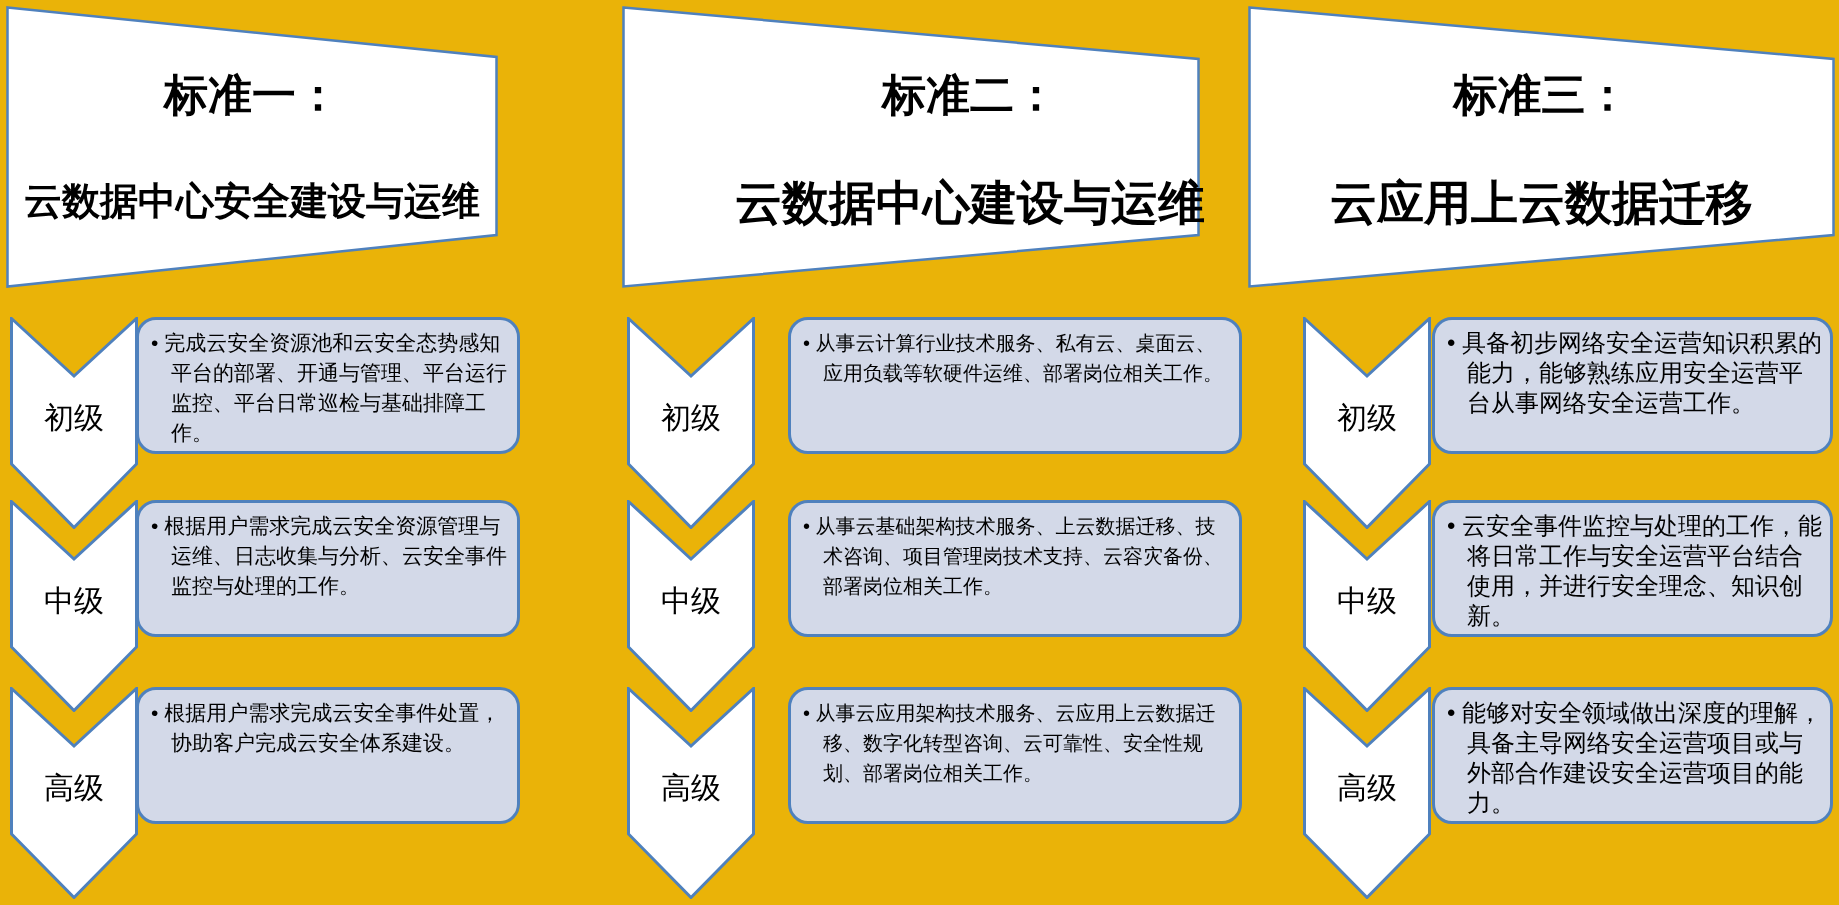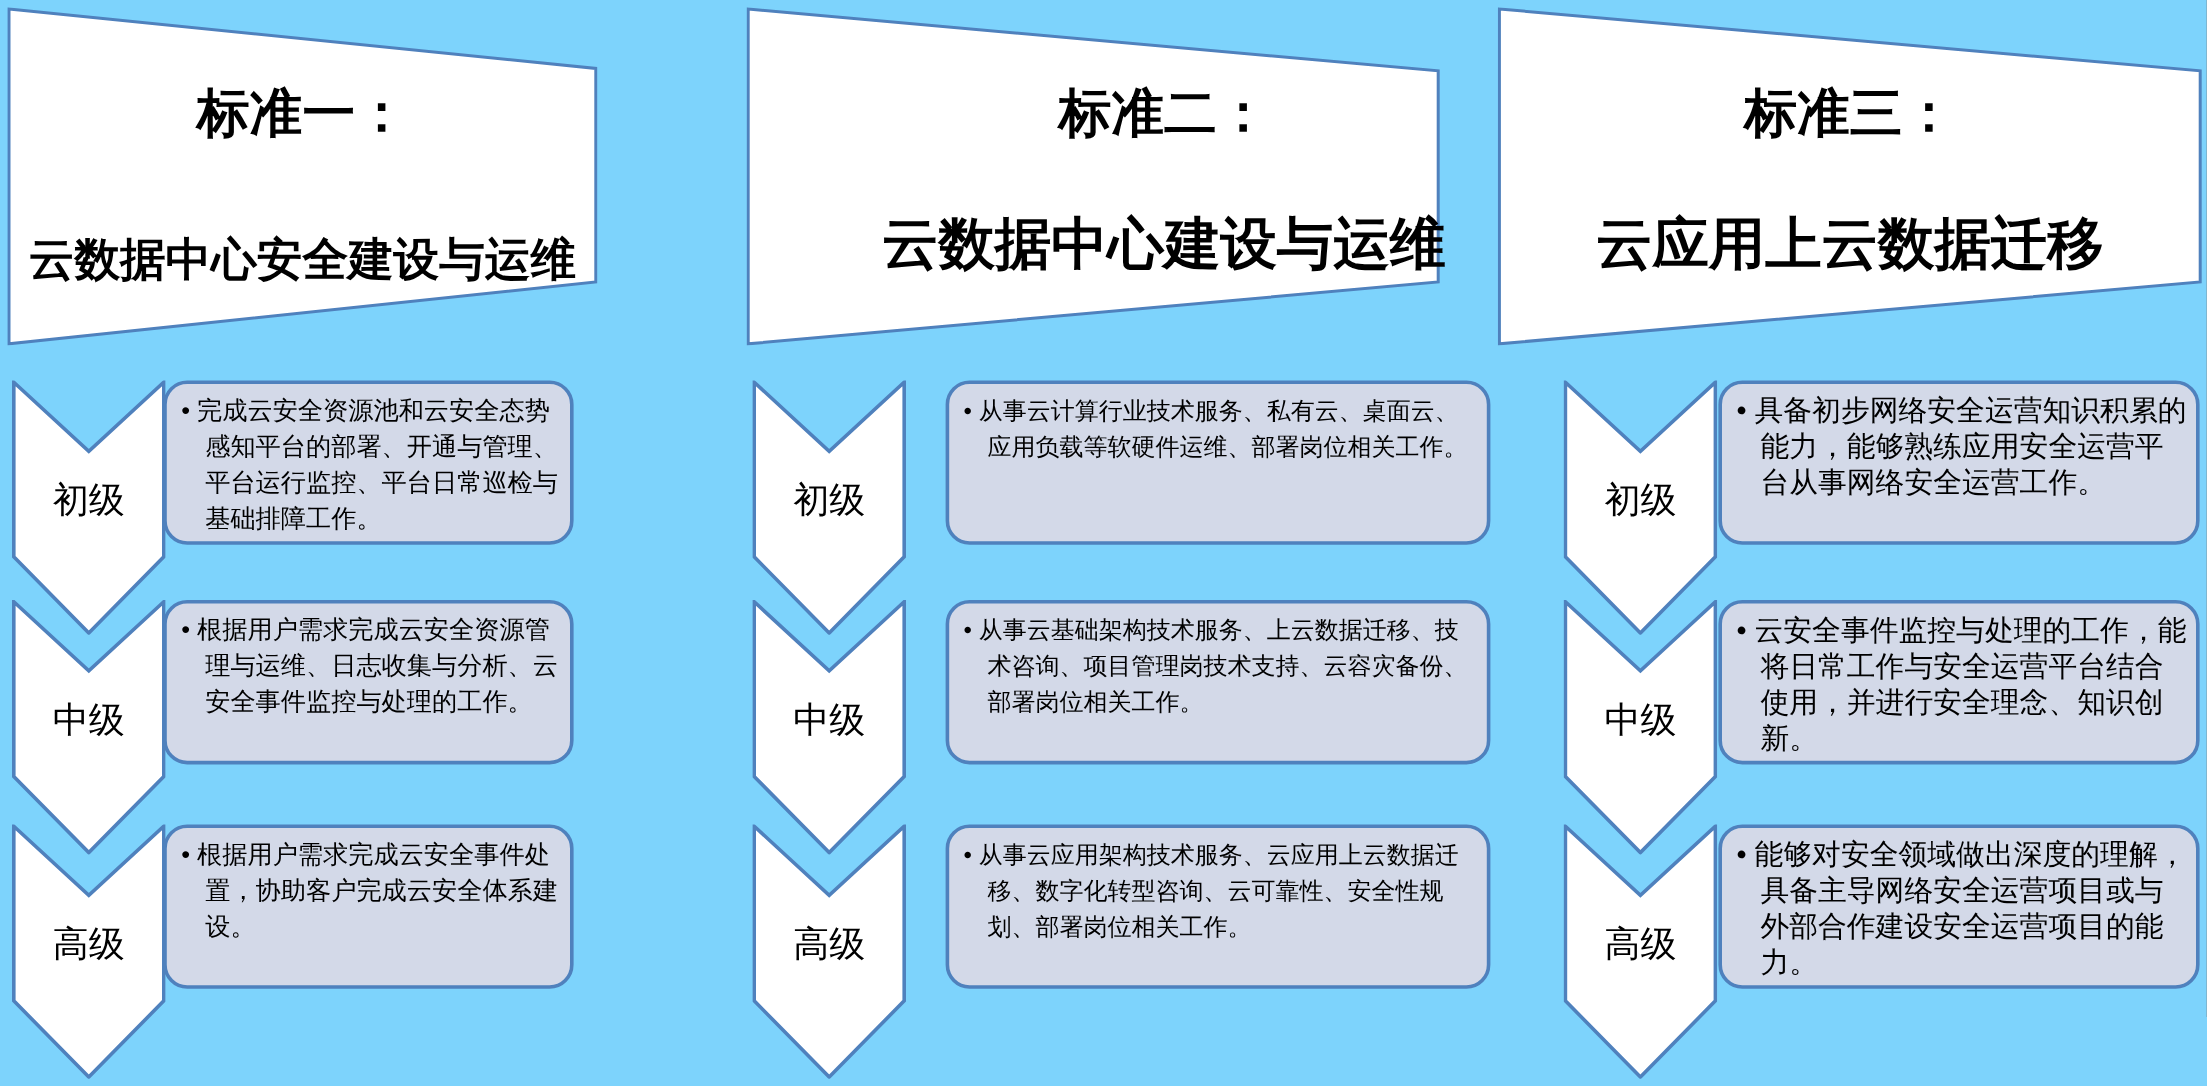--- a/index.html
+++ b/index.html
@@ -1,53 +1,53 @@
 <!DOCTYPE html>
 <html><head>
 <meta charset="utf-8">
 <style>
   html,body{margin:0;padding:0;background:#7F7F7F;}
   .canvas{
     position:relative;width:1839px;height:905px;overflow:hidden;
-    background:#7dd3fc;
+    background:#eab308;
     font-family:"Liberation Sans","DejaVu Sans",sans-serif;
     color:#000;
   }
   .canvas svg{position:absolute;display:block;top:0;left:0;}
 
   
   .hdr{position:absolute;top:6px;}
   .hdr.c1{left:6px;width:492px;height:282px;}
   .hdr.c2{left:622px;width:696px;height:282px;}
   .hdr.c3{left:1248px;width:587px;height:282px;}
   .hdr-line1,.hdr-line2{
     position:absolute;left:0;width:100%;text-align:center;
     font-weight:bold;line-height:1.15;
   }
   .hdr-line1{top:64px;font-size:44px;}
   .hdr-line2{top:170px;font-size:47px;}
-  .hdr.c1 .hdr-line2{font-size:38px;top:174px;margin-top:16px;}
+  .hdr.c1 .hdr-line2{font-size:38px;top:174px;}
 
   
   .chev{position:absolute;width:128px;height:212px;}
   .chev-label{
     position:absolute;top:84px;left:0;width:100%;
     text-align:center;font-size:30px;line-height:34px;
   }
   .r1{top:317px;} .r2{top:500px;} .r3{top:687px;}
   .chev.c1{left:10px;}
   .chev.c2{left:627px;}
   .chev.c3{left:1303px;}
 
   
   .box{
     position:absolute;height:137px;box-sizing:border-box;
     background:#D3D9E8;border:3px solid #4F81BD;border-radius:20px;
   }
-  .box.c1{left:136px;width:342px;font-size:21px;}
+  .box.c1{left:136px;width:384px;font-size:21px;}
   .box.c2{left:788px;width:454px;font-size:20px;}
   .box.c3{left:1432px;width:401px;font-size:24px;}
   .box-text{
     padding:8px 6px 4px 32px;text-indent:-20px;line-height:30px;
   }
   .box-text::before{content:"\2022\00A0";}
 </style>
 </head>
 <body>
 

